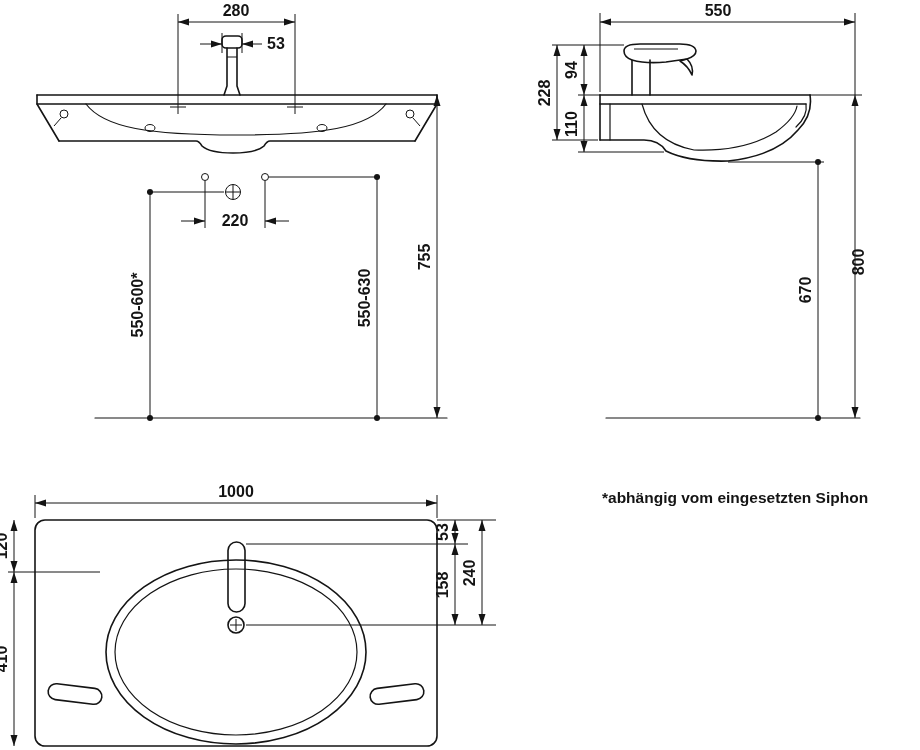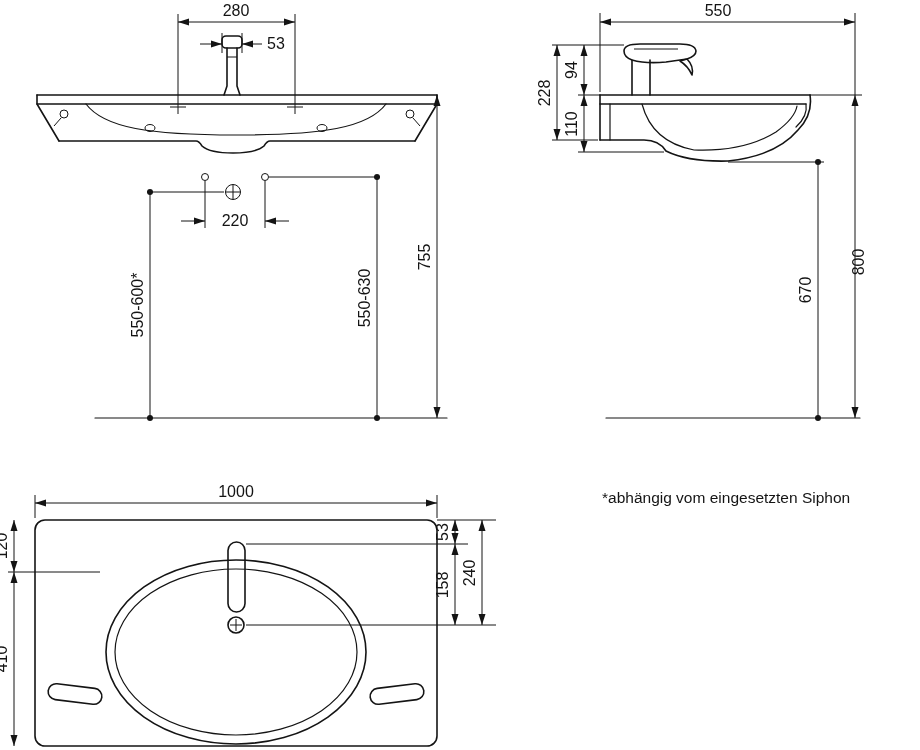--- a/index.html
+++ b/index.html
@@ -1,16 +1,16 @@
 <!DOCTYPE html>
 <html><head>
 <meta charset="utf-8">
 <style>
   html,body{margin:0;padding:0;background:#ffffff;}
-  .stage{width:920px;height:750px;position:relative;background:#fff;}
+  .stage{width:920px;height:750px;position:relative;background:#fff;font-weight:bold;}
   svg{display:block;}
   svg text{
     font-family:"Liberation Sans","DejaVu Sans",sans-serif;
     font-size:16px;
     fill:#141414;
   }
   .outline{fill:none;stroke:#141414;stroke-width:1.6;stroke-linejoin:round;stroke-linecap:round;}
   .mid{fill:none;stroke:#141414;stroke-width:1.2;stroke-linejoin:round;stroke-linecap:round;}
   .thin{fill:none;stroke:#141414;stroke-width:1;}
   .dim{fill:none;stroke:#141414;stroke-width:1;}

